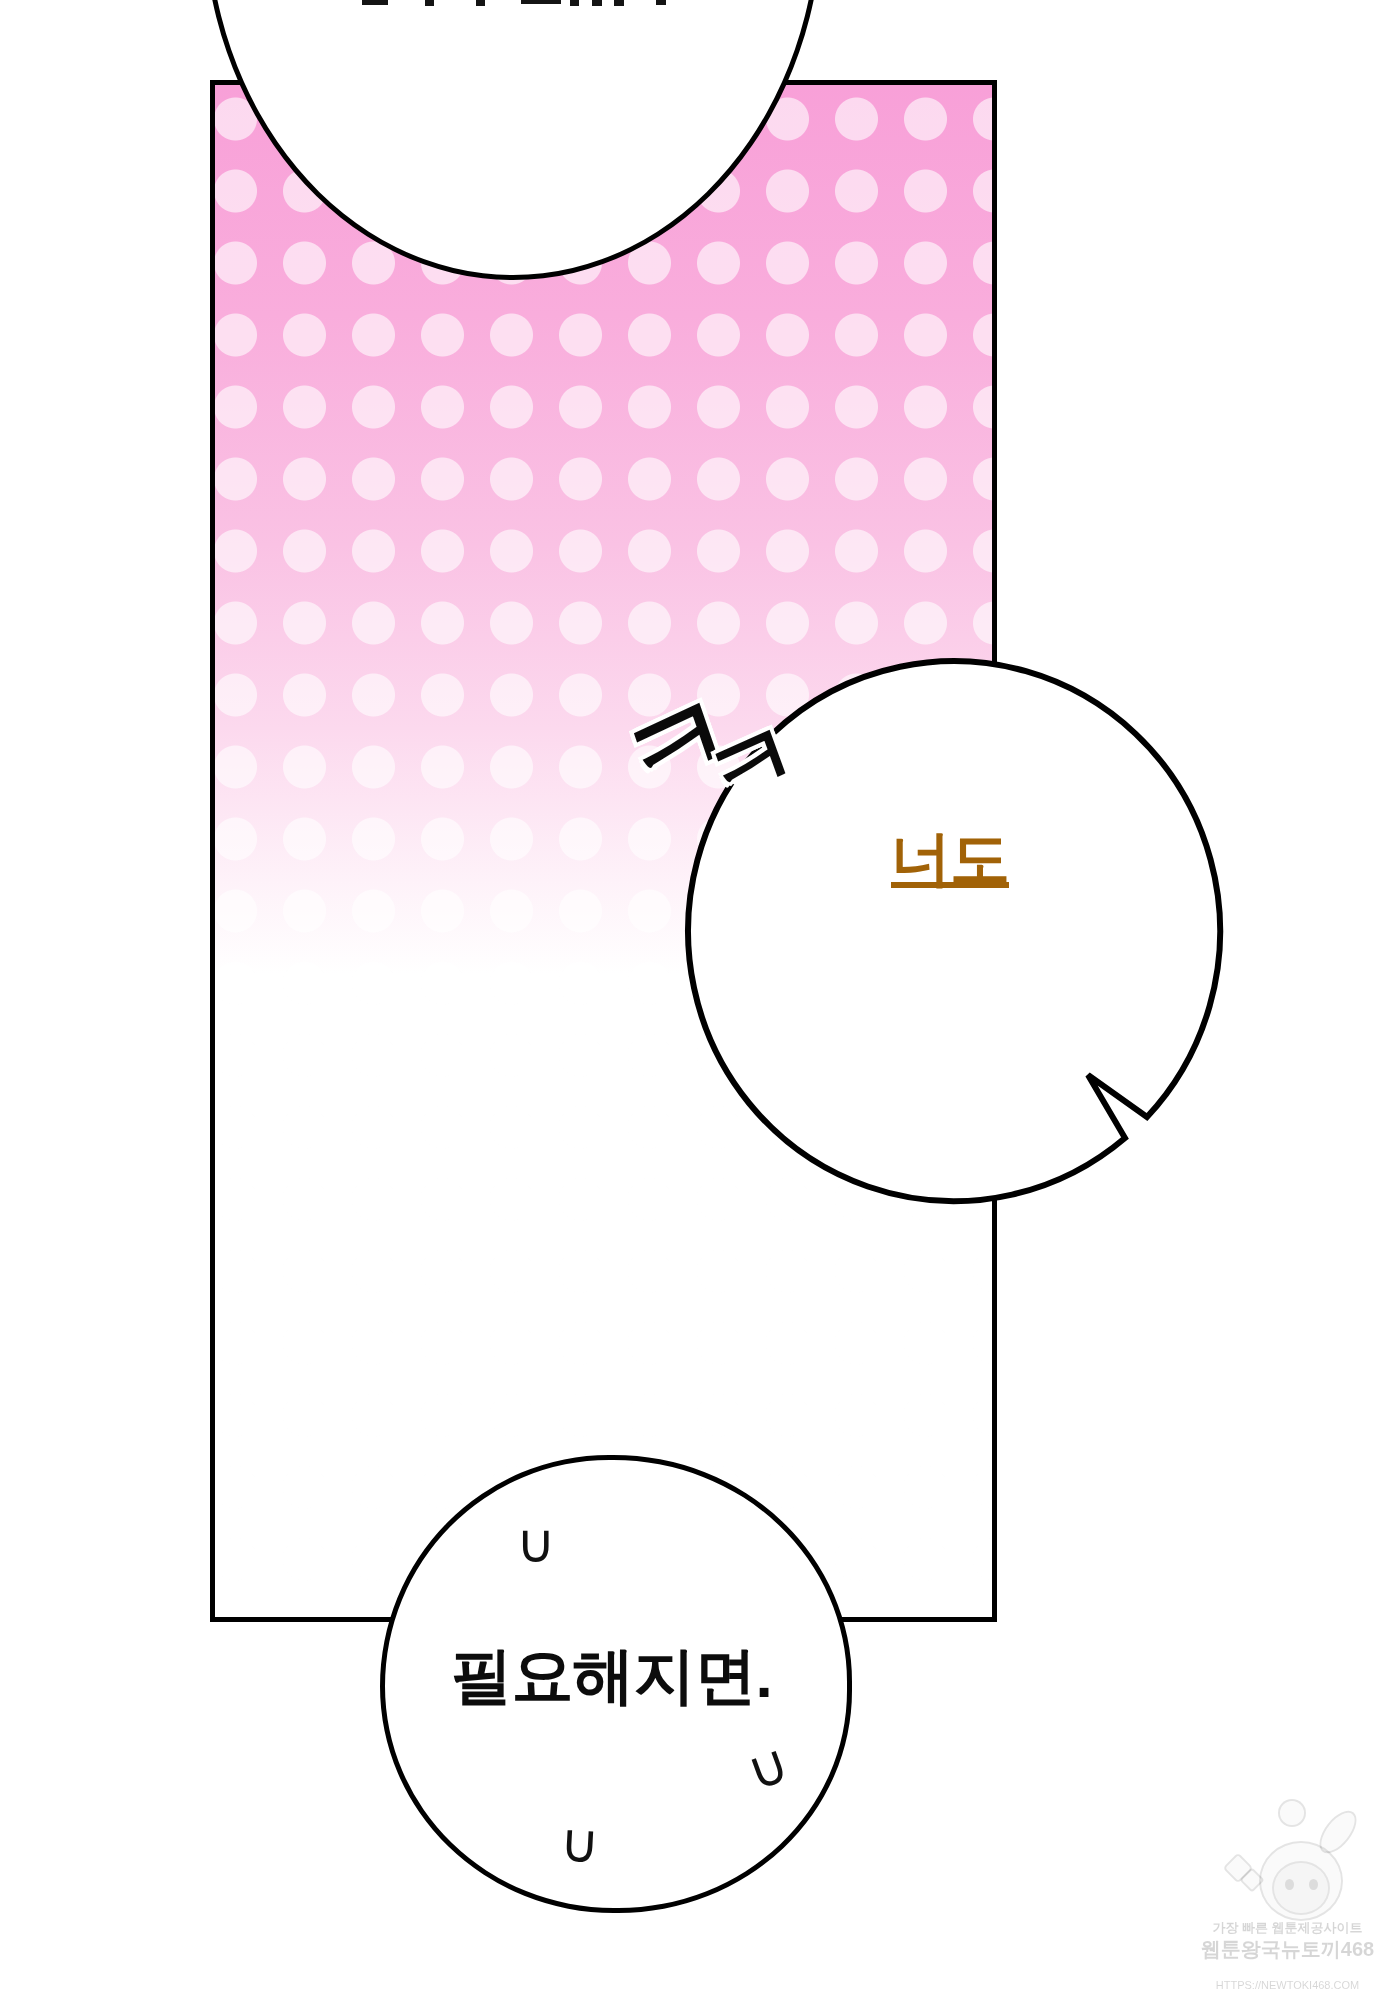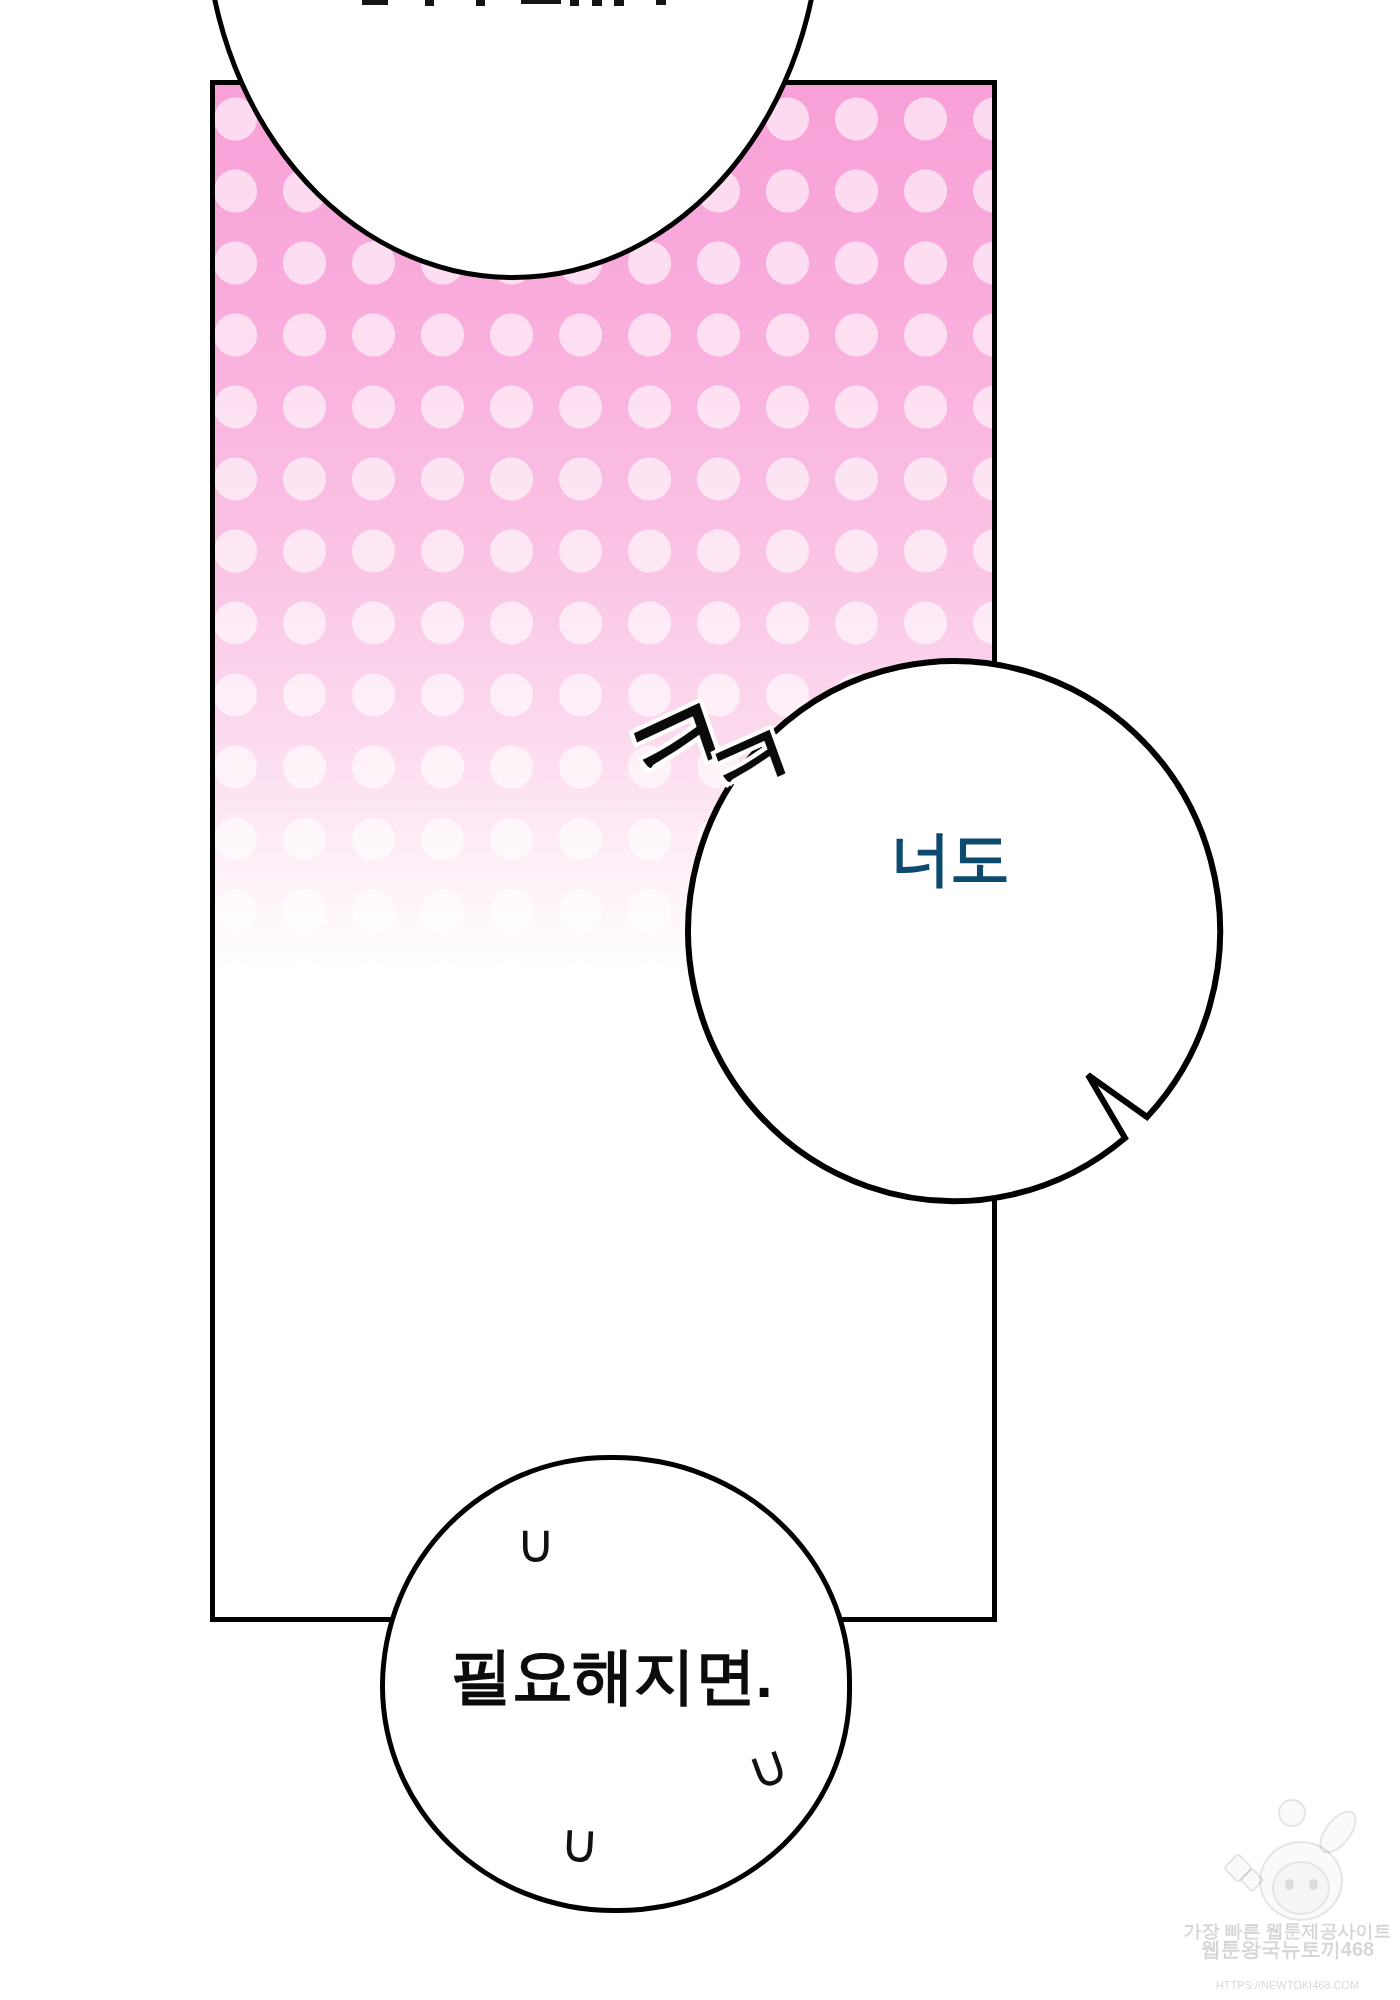--- a/index.html
+++ b/index.html
@@ -39,22 +39,22 @@
       -4px 0 0 #fff, 4px 0 0 #fff, 0 -4px 0 #fff, 0 4px 0 #fff,
       -4px -4px 0 #fff, 4px 4px 0 #fff, -4px 4px 0 #fff, 4px -4px 0 #fff;
   }
   .sfx-1 { left:622px; top:690px; font-size:112px; transform:rotate(-25deg) skewX(-6deg); }
   .sfx-2 { left:706px; top:718px; font-size:92px;  transform:rotate(-24deg) skewX(-4deg); }
 
   
   .bubble-right-svg { left:675px; top:645px; width:570px; height:575px; z-index:4; }
   .bubble-right-text {
     left:695px; top:822px; width:510px; z-index:5;
-    color:#0c4a6e; font-size:60px; line-height:73px; font-weight:bold;
-    text-align:center; letter-spacing:-1px;
+    color:#a16207; font-size:60px; line-height:73px; font-weight:bold;
+    text-align:center; letter-spacing:-1px;text-decoration:underline;
   }
 
   
   .bubble-bottom {
     left:380px; top:1455px; width:462px; height:448px;
     background:#fff; border:5px solid #000; border-radius:49% 51% 50% 50% / 51% 50% 49% 50%;
     z-index:4;
   }
   .bubble-bottom-text {
     left:395px; top:1645px; width:432px; z-index:5;
@@ -63,21 +63,21 @@
   }
   .u-mark { z-index:5; color:#111; font-size:54px; line-height:1; font-weight:normal; }
   .u-1 { left:516px; top:1516px; }
   .u-2 { left:748px; top:1740px; transform:rotate(-20deg); }
   .u-3 { left:560px; top:1816px; transform:rotate(3deg); }
 
   
   .watermark { left:1175px; top:1795px; width:225px; height:200px; z-index:2; }
   .wm-text { position:absolute; left:0; width:225px; text-align:center;
     color:rgba(0,0,0,0.16); white-space:nowrap; }
-  .wm-1 { top:124px; font-size:18px; font-weight:bold; letter-spacing:0px; }
+  .wm-1 { top:124px; font-size:13px; font-weight:bold; letter-spacing:0px; }
   .wm-2 { top:141px; font-size:20px; font-weight:bold; }
   .wm-3 { top:184px; font-size:11px; font-weight:normal; }
   .wm-shape { position:absolute; border:2px solid rgba(0,0,0,0.09);
     background:rgba(0,0,0,0.02); border-radius:50%; }
   .wm-head  { left:84px;  top:46px; width:80px; height:76px; }
   .wm-face  { left:97px;  top:66px; width:54px; height:50px; border-color:rgba(0,0,0,0.07); }
   .wm-ear   { left:150px; top:12px; width:22px; height:46px; transform:rotate(38deg); }
   .wm-curl  { left:103px; top:4px;  width:24px; height:24px; }
   .wm-bow-l { left:52px;  top:62px; width:18px; height:18px; border-radius:20%; transform:rotate(45deg); }
   .wm-bow-r { left:68px;  top:76px; width:14px; height:14px; border-radius:20%; transform:rotate(45deg); }

